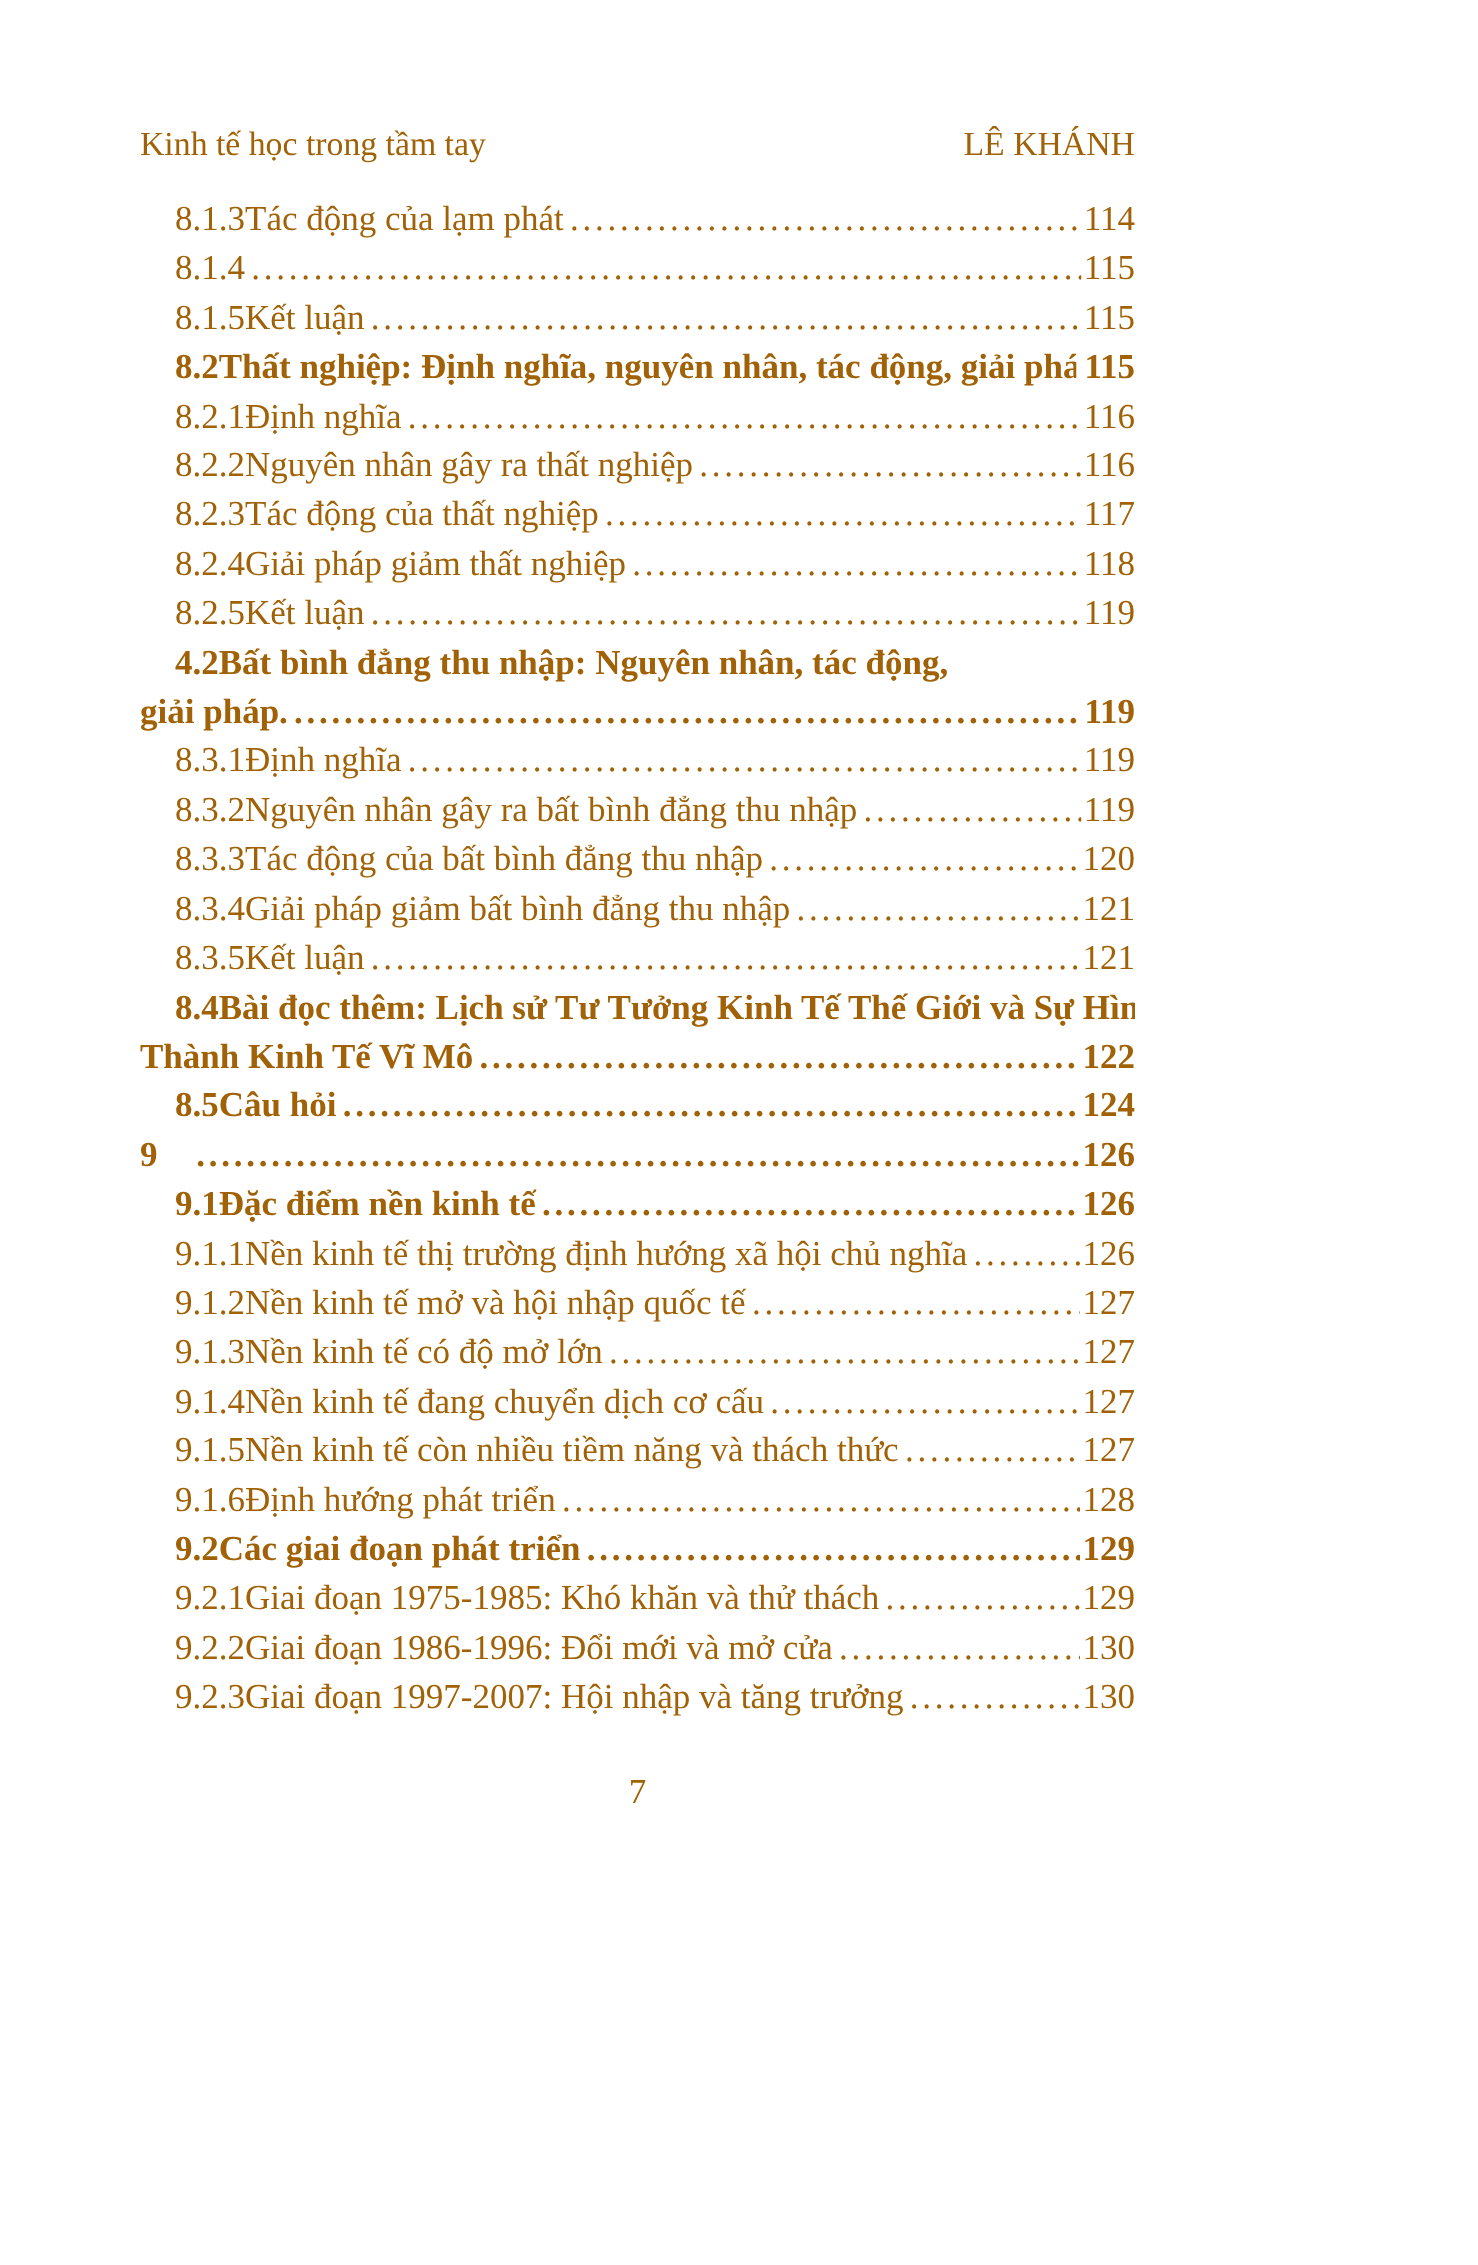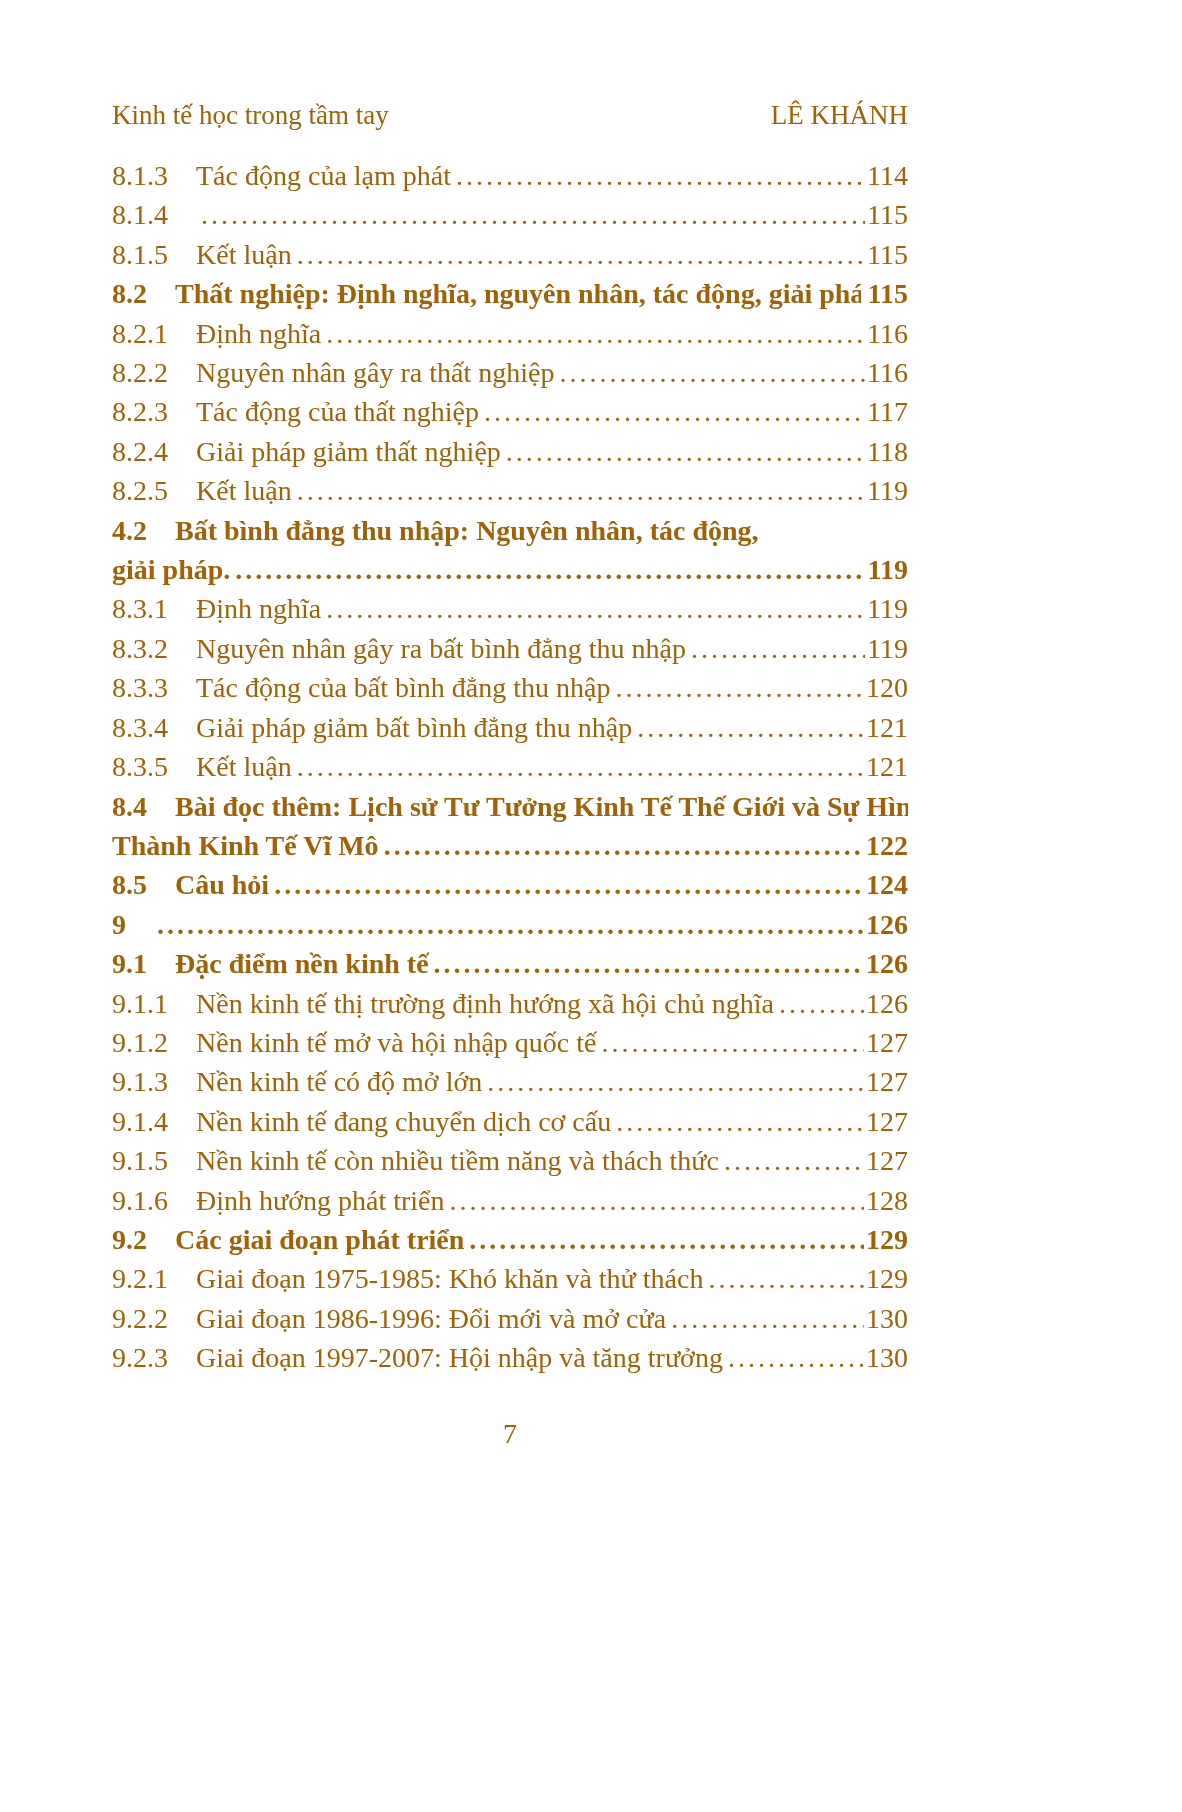--- a/index.html
+++ b/index.html
@@ -34,22 +34,22 @@
   }
   .toc-row {
     display: flex;
     align-items: baseline;
     font-size: 28px;
     line-height: 39.4px;
     white-space: nowrap;
   }
   .toc-row.bold { font-weight: bold; }
   .num { flex: 0 0 auto; }
-  .lvl3 .num { width: 84px; }
-  .lvl2 .num { width: 63px; }
+  .lvl3 .num { width: 84px; text-align: right; }
+  .lvl2 .num { width: 63px; text-align: right; }
   .lvl1 .num { width: 40px; }
   .title { flex: 0 1 auto; overflow: hidden; text-align: center; }
   .leader {
     flex: 1 1 0;
     min-width: 0;
     overflow: hidden;
     white-space: nowrap;
     margin: 0 2px 0 5px;
   }
   .leader::after {

